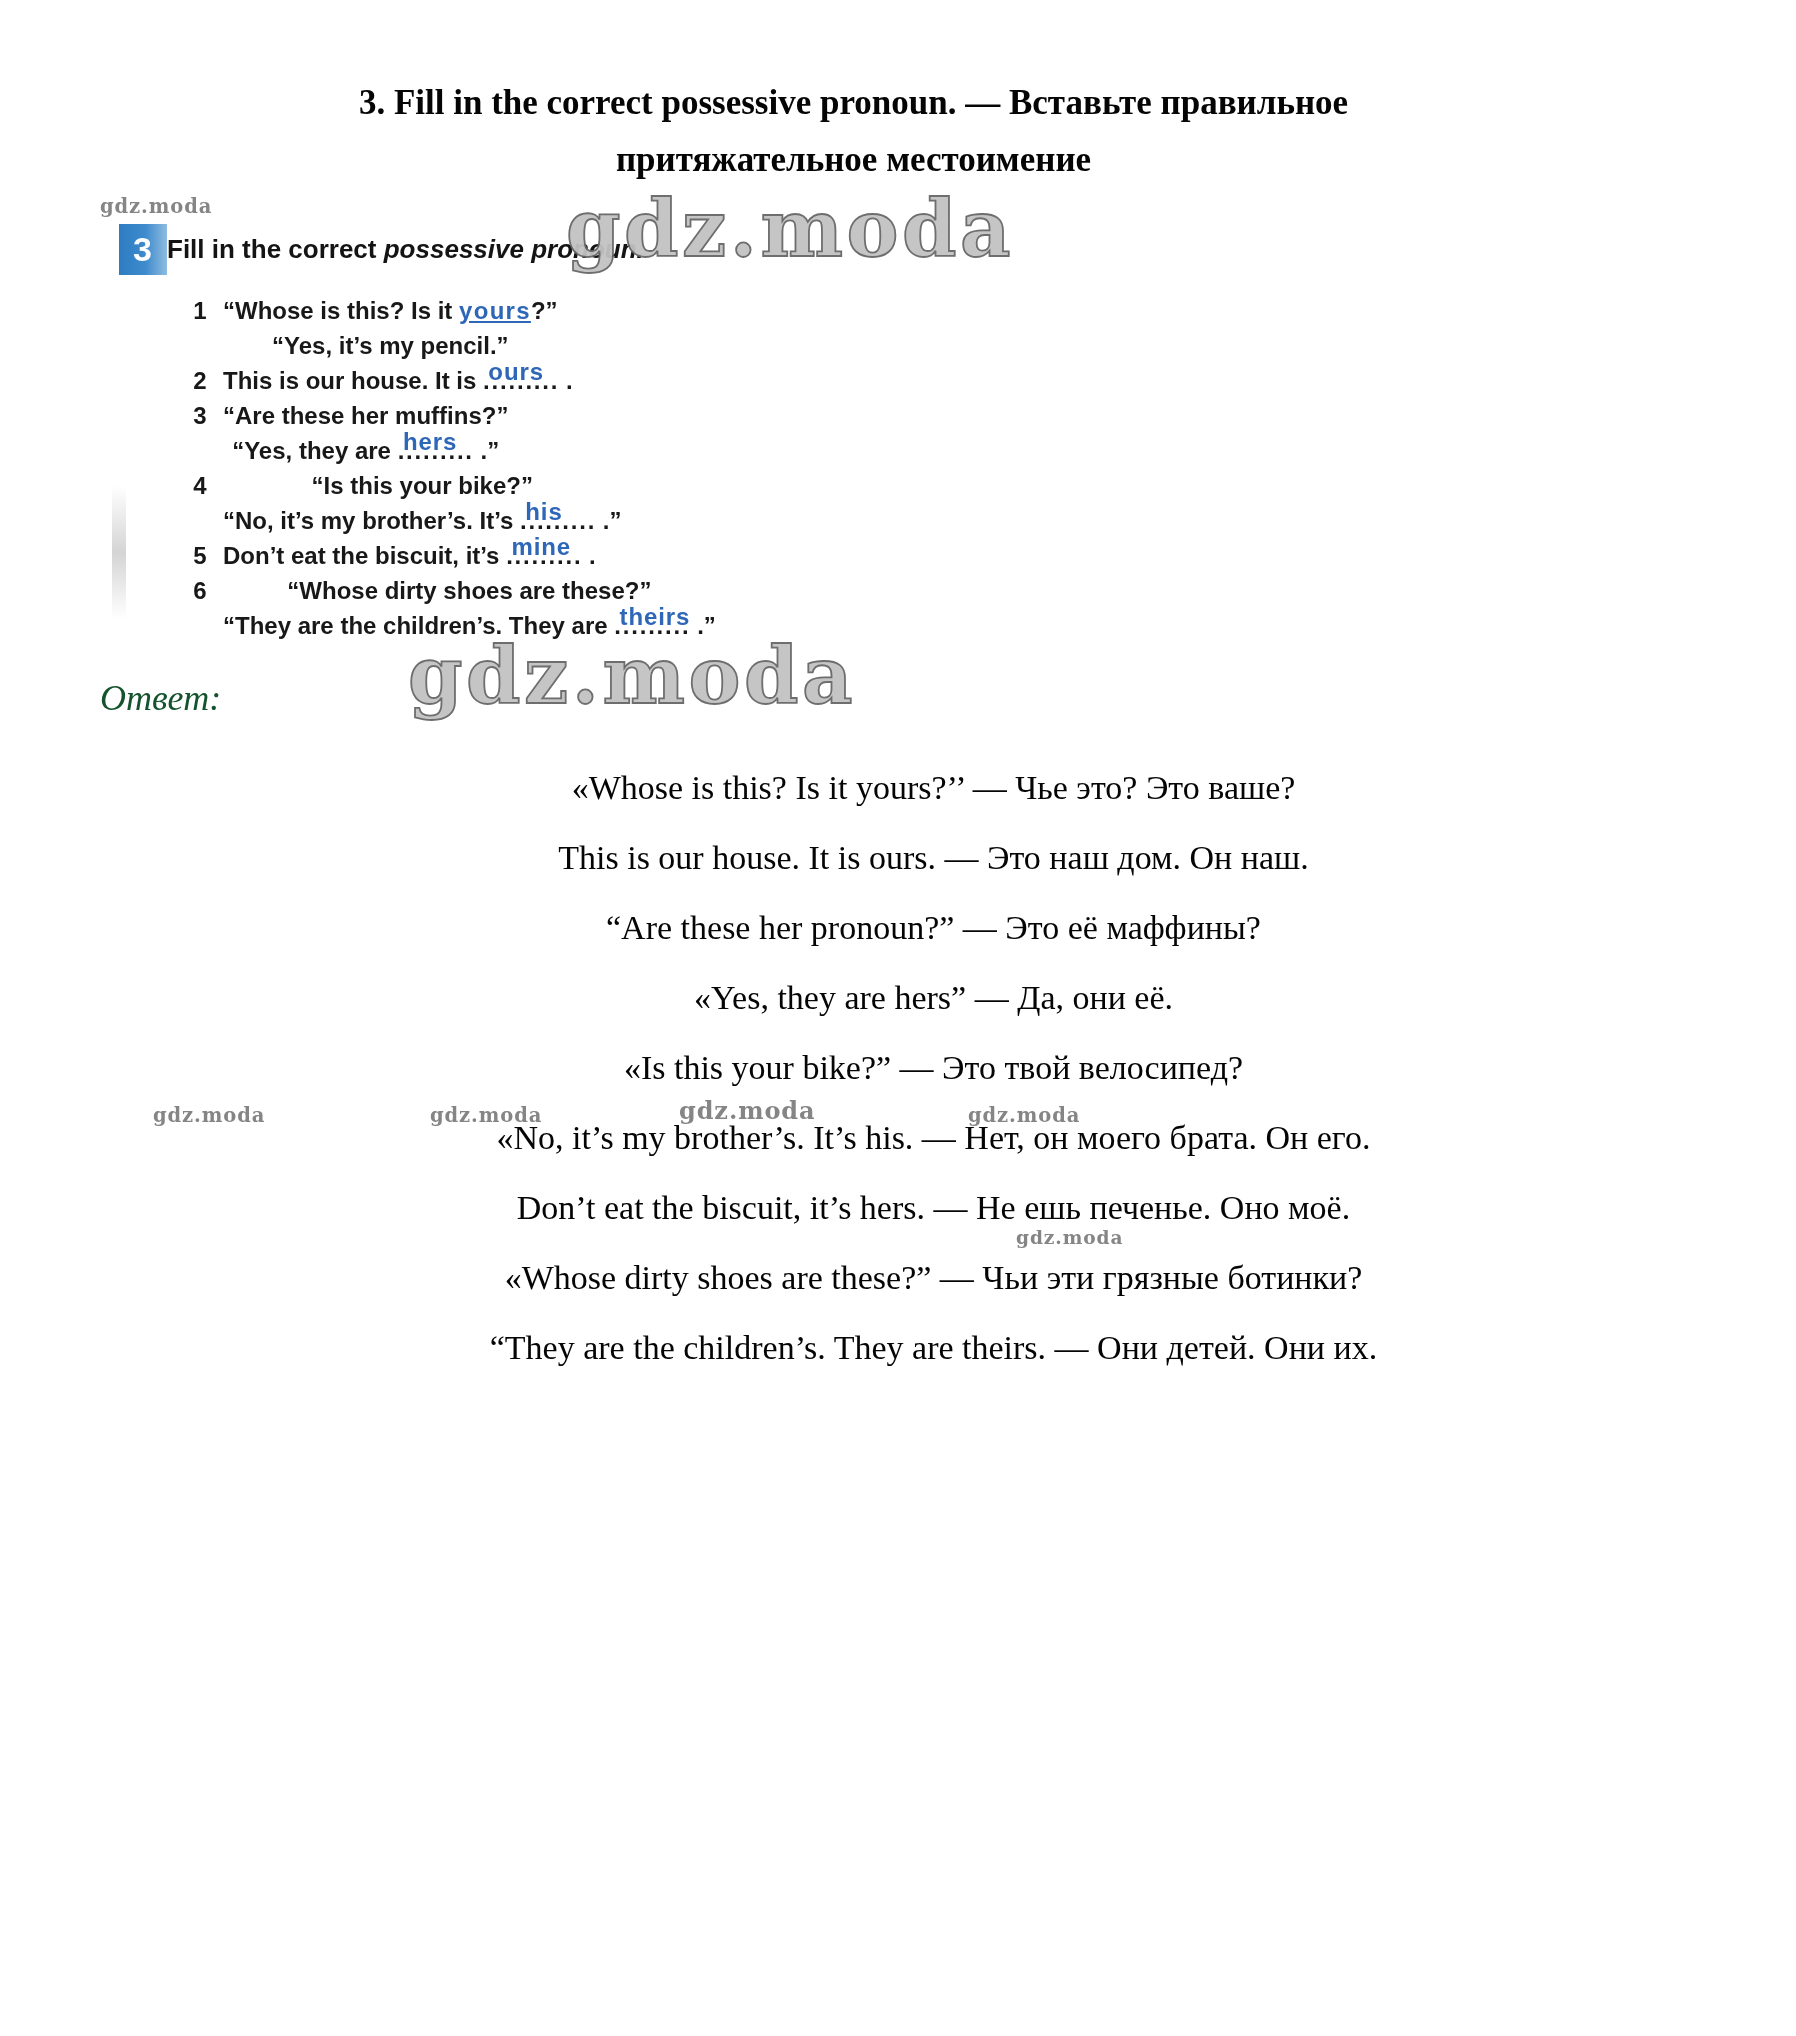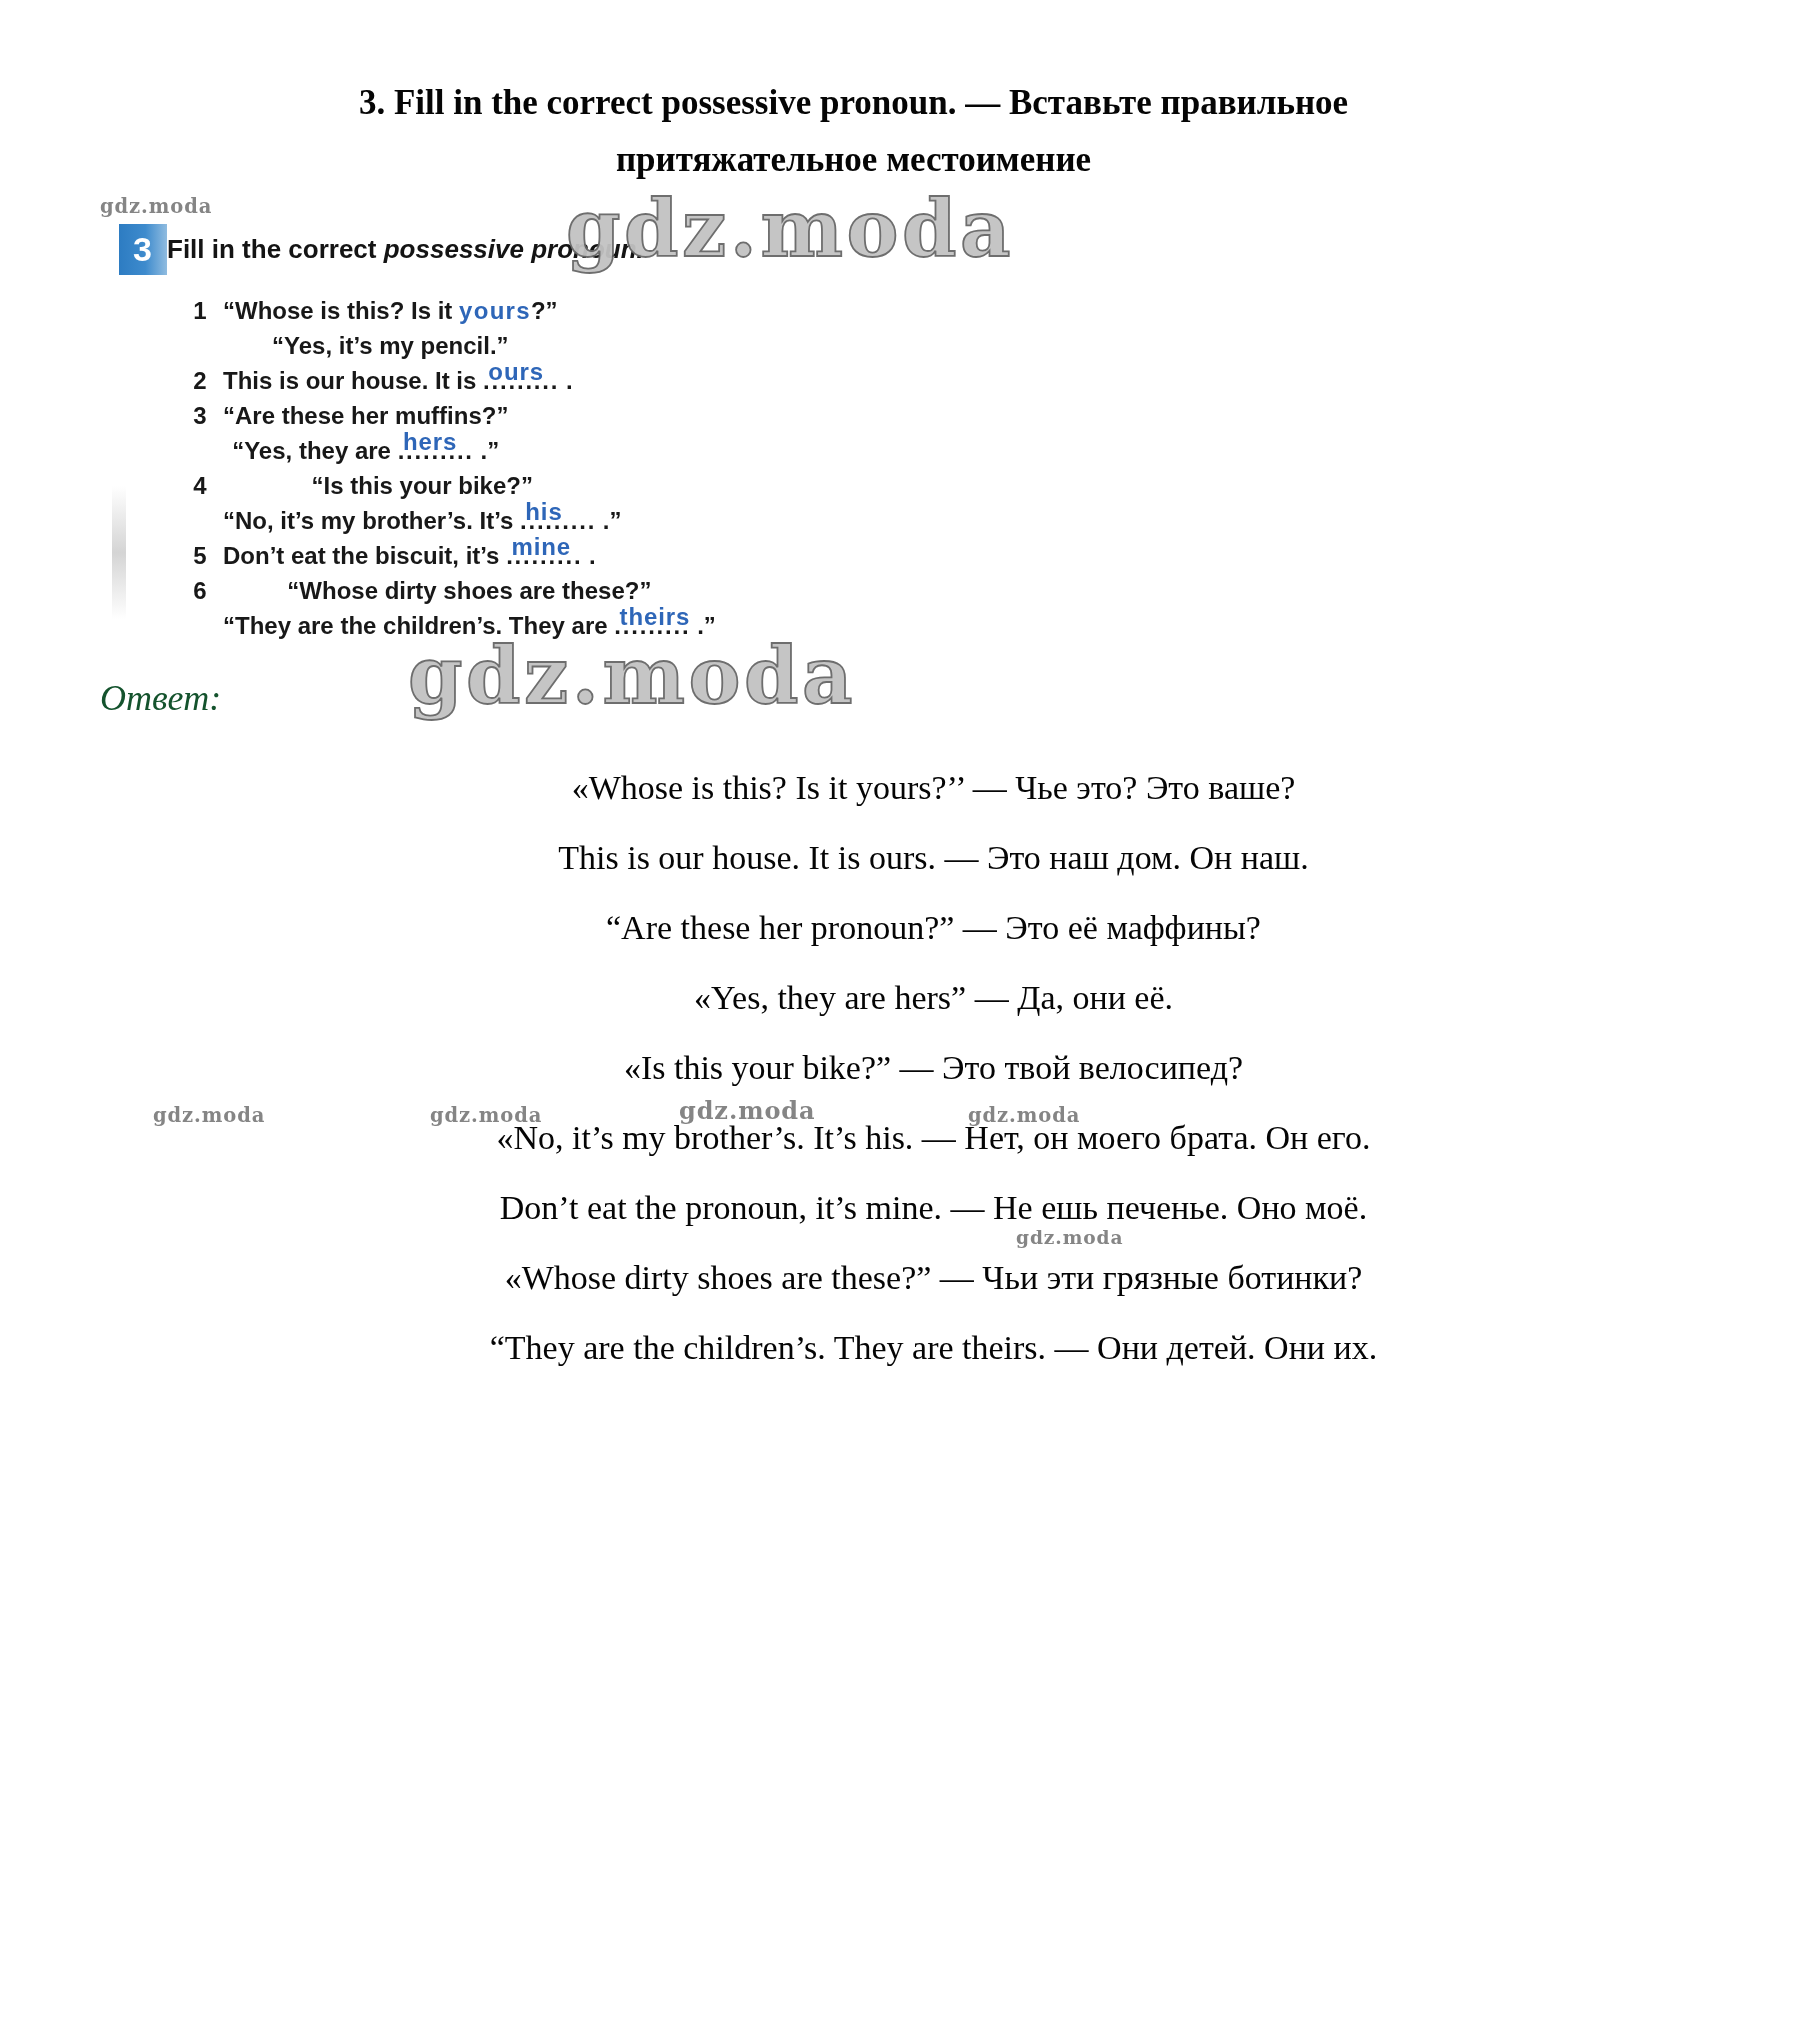--- a/index.html
+++ b/index.html
@@ -45,21 +45,21 @@
     position:absolute; left:-3.5px; top:266px; width:14px; height:133px;
     background:linear-gradient(180deg,rgba(190,190,190,0),rgba(170,170,170,.5),rgba(190,190,190,0));
   }
   .items {
     position:absolute; left:62px; top:73px; width:798px;
     font-size:24px; font-weight:bold; line-height:35px; color:#181818;
   }
   .item { display:flex; }
   .item .num { width:46px; flex:0 0 46px; }
   .line { display:block; }
-  .ans-inline { color:#2e66b8; letter-spacing:1.3px; }
+  .ans-inline { color:#2e66b8; letter-spacing:1.3px;text-decoration:underline; }
   .fill { position:relative; display:inline-block; }
   .fill .ans {
     position:absolute; left:5.3px; bottom:14px;
     color:#2e66b8; letter-spacing:0.9px; line-height:1; white-space:nowrap;
   }
   .fill .dots { letter-spacing:1.8px; }
 
   
   .answer-label { position:absolute; left:100px; top:677px; font-size:36px; font-style:italic; color:#14532d; }
   .answers {
@@ -144,21 +144,21 @@
 
   <div class="answer-label">Ответ:</div>
 
   <div class="answers">
     <p>«Whose is this? Is it yours?’’ — Чье это? Это ваше?</p>
     <p>This is our house. It is ours. — Это наш дом. Он наш.</p>
     <p>“Are these her pronoun?” — Это её маффины?</p>
     <p>«Yes, they are hers” — Да, они её.</p>
     <p>«Is this your bike?” — Это твой велосипед?</p>
     <p>«No, it’s my brother’s. It’s his. — Нет, он моего брата. Он его.</p>
-    <p>Don’t eat the pronoun, it’s mine. — Не ешь печенье. Оно моё.</p>
+    <p>Don’t eat the biscuit, it’s hers. — Не ешь печенье. Оно моё.</p>
     <p>«Whose dirty shoes are these?” — Чьи эти грязные ботинки?</p>
     <p>“They are the children’s. They are theirs. — Они детей. Они их.</p>
   </div>
 
   <span class="wm wm-small" style="left:153px; top:1106px;">gdz.moda</span>
   <span class="wm wm-small" style="left:430px; top:1106px;">gdz.moda</span>
   <span class="wm wm-small" style="left:679px; top:1099px; font-size:24px;">gdz.moda</span>
   <span class="wm wm-small" style="left:968px; top:1106px;">gdz.moda</span>
 
   <span class="wm wm-small" style="left:1016px; top:1229px; font-size:18.6px;">gdz.moda</span>

